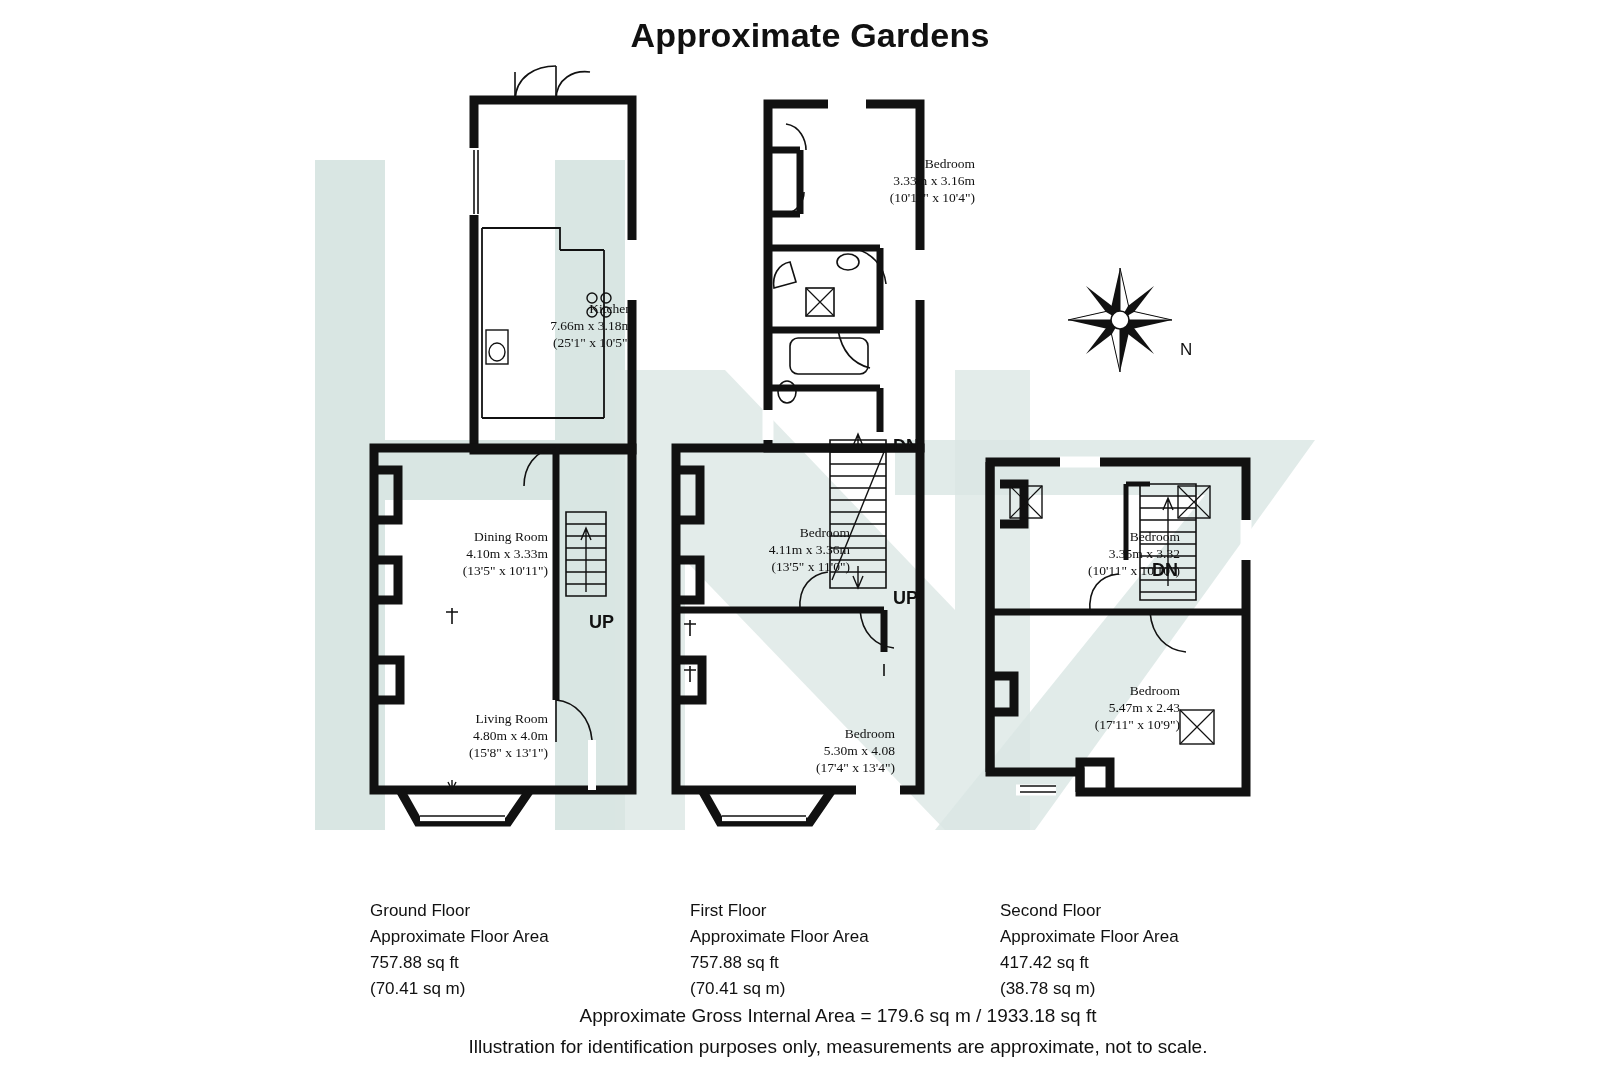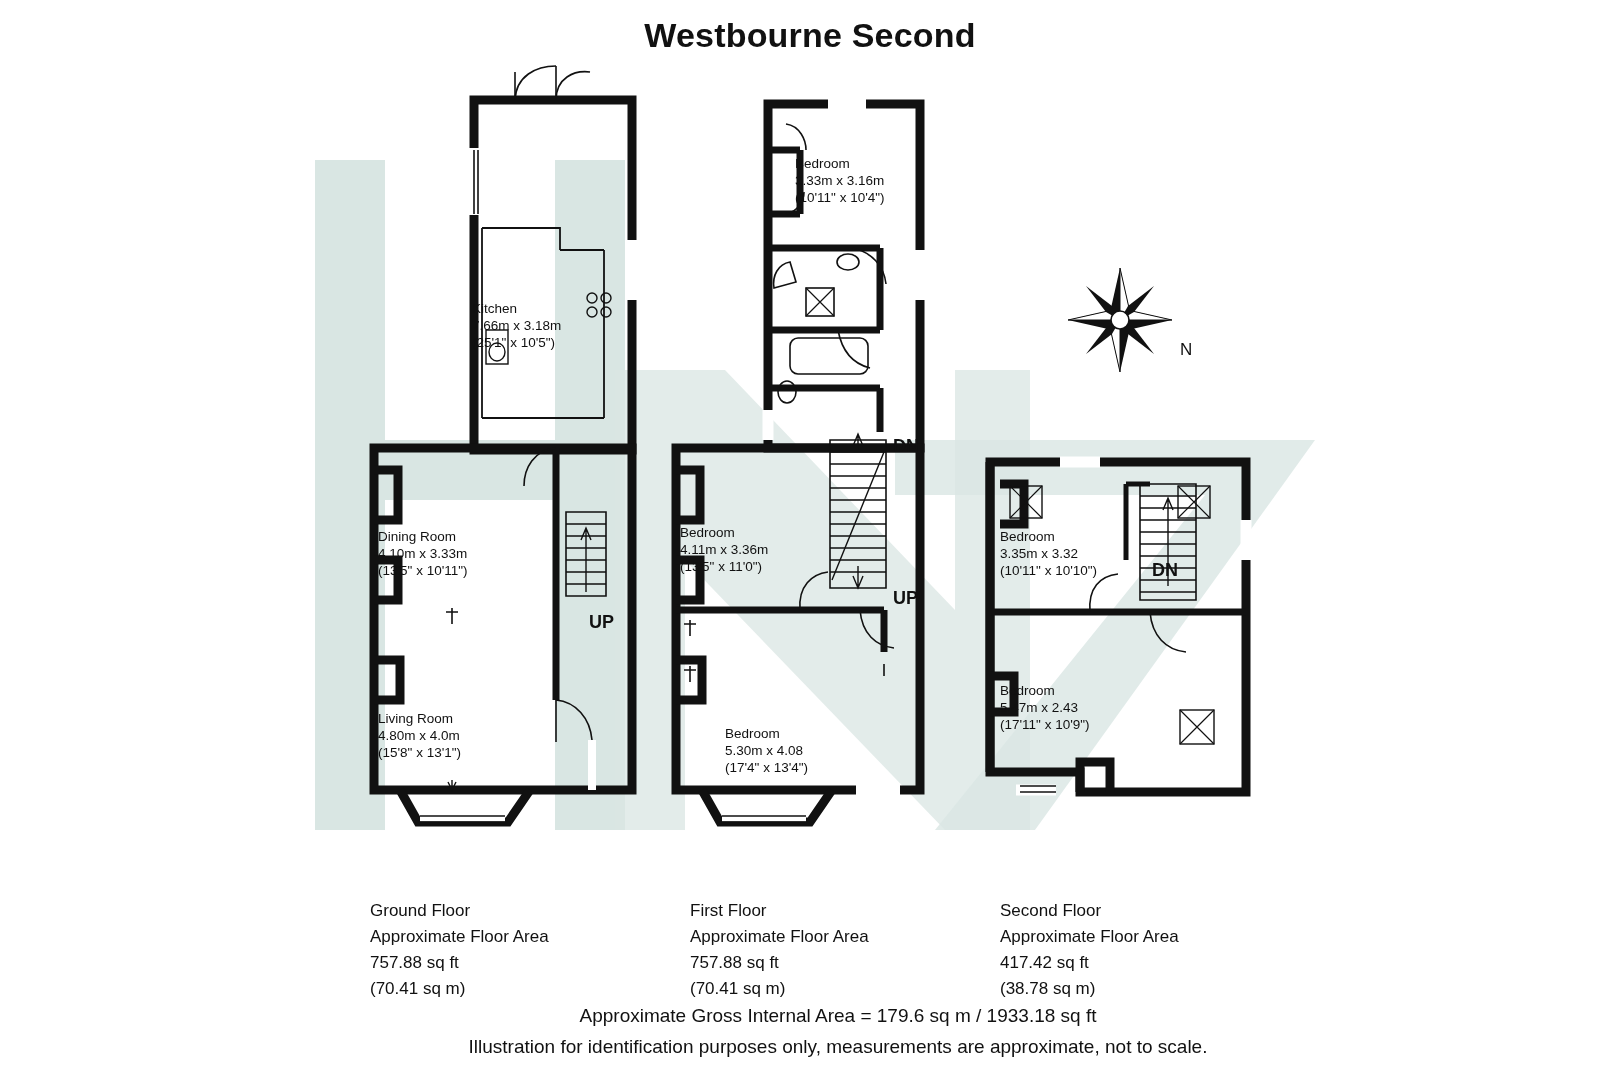--- a/index.html
+++ b/index.html
@@ -44,25 +44,26 @@
     position: absolute;
     left: 0;
     top: 0;
     width: 1620px;
     height: 1080px;
     pointer-events: none;
   }
   
   .room-label {
     position: absolute;
-    text-align: left;
+    text-align: right;
     font-size: 13.5px;
     line-height: 17px;
     color: #111111;
     white-space: nowrap;
+    font-family: Liberation Serif, serif;
   }
   .room-label .nm {
     display: block;
   }
   .room-label .d1 {
     display: block;
   }
   .room-label .d2 {
     display: block;
   }
@@ -94,21 +95,21 @@
     position: absolute;
     font-size: 17px;
     color: #111111;
   }
 </style>
 </head>
 <body>
 
 <div id="root">
 
-  <div class="title">Westbourne Second</div>
+  <div class="title">Approximate Gardens</div>
 
   <svg class="watermark" viewBox="0 0 1080 760">
     <g fill="#d9e6e3">
       <path d="M60 20 L130 20 L130 300 L300 300 L300 20 L370 20 L370 690 L300 690 L300 360 L130 360 L130 690 L60 690 Z"></path>
       <path d="M360 230 L470 230 L700 470 L700 230 L775 230 L775 690 L690 690 L430 420 L430 690 L360 690 Z" opacity="0.75"></path>
       <path d="M640 300 L1060 300 L780 690 L680 690 L950 355 L640 355 Z" opacity="0.8"></path>
     </g>
   </svg>
 
   <svg class="planlayer" viewBox="0 0 1620 1080">

